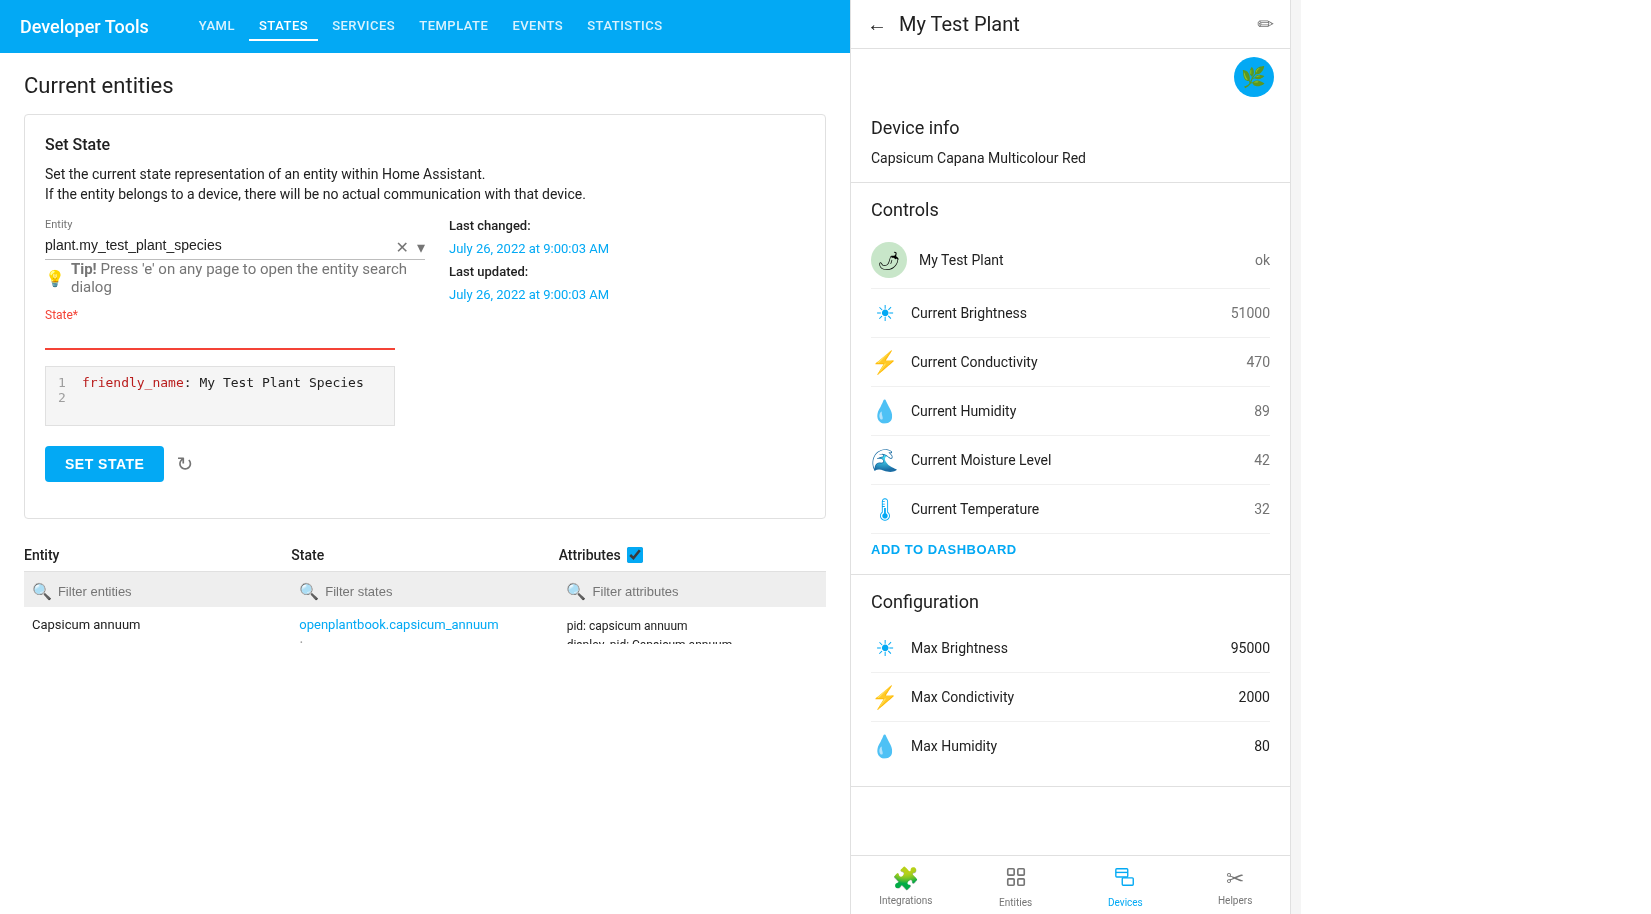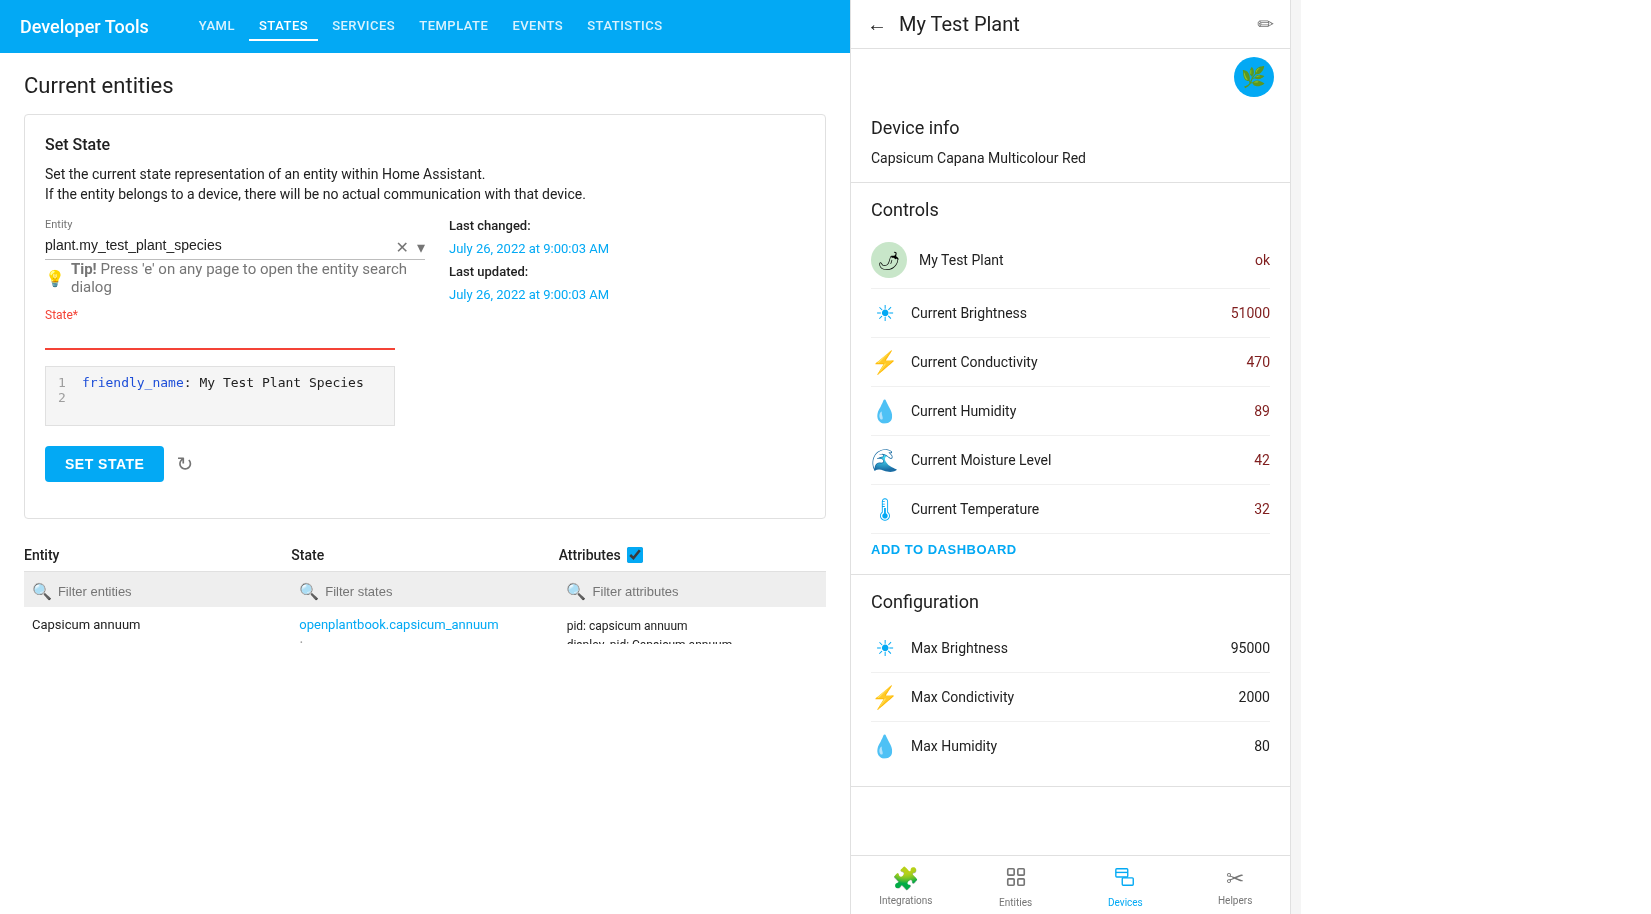--- a/index.html
+++ b/index.html
@@ -231,21 +231,21 @@
       gap: 12px;
     }
 
     .code-num {
       color: #9e9e9e;
       user-select: none;
       min-width: 12px;
     }
 
     .code-key {
-      color: #1d4ed8;
+      color: #b91c1c;
       text-align: right;
     }
 
     .code-rest {
       color: #212121;
     }
 
     .buttons-row {
       display: flex;
       align-items: center;
@@ -476,21 +476,21 @@
     }
 
     .control-name {
       flex: 1;
       font-size: 14px;
       color: #212121;
     }
 
     .control-value {
       font-size: 14px;
-      color: #7f1d1d;
+      color: #737373;
     }
 
     .add-dashboard-btn {
       background: none;
       border: none;
       color: #03a9f4;
       font-size: 13px;
       font-weight: 700;
       cursor: pointer;
       padding: 8px 0 0;

